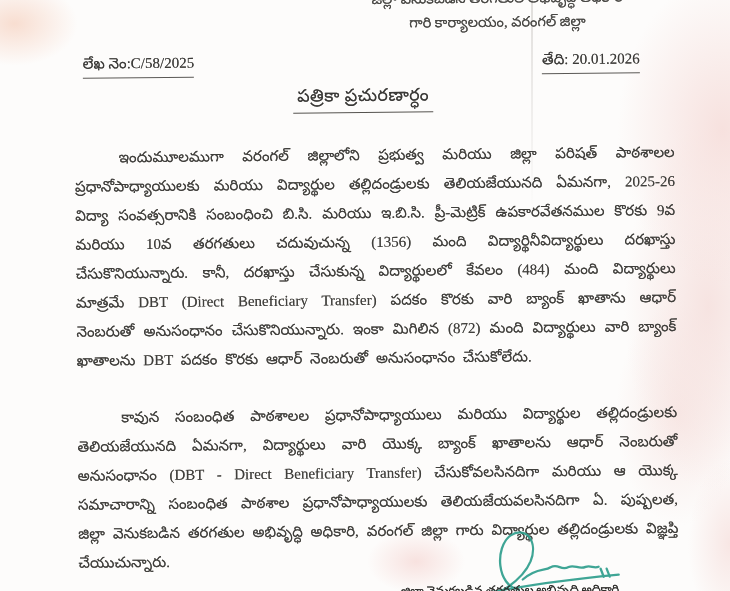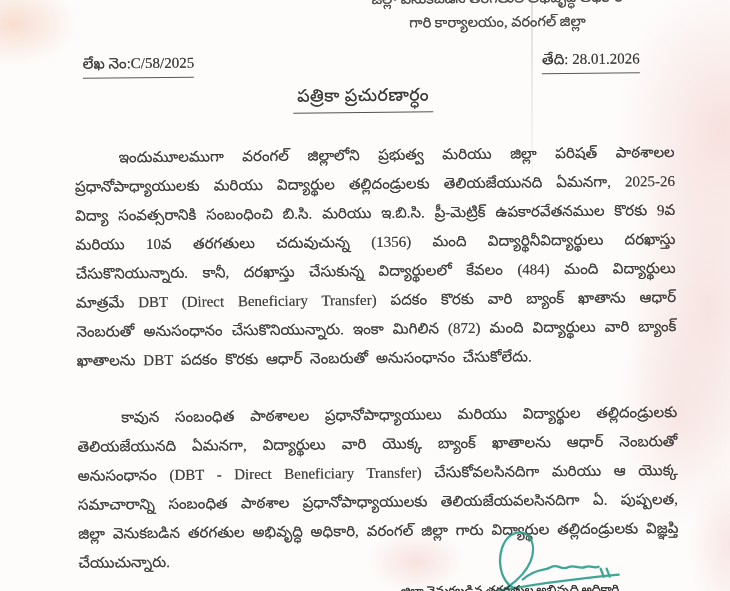--- a/index.html
+++ b/index.html
@@ -85,21 +85,21 @@
 
 <div class="tilt">
 
   <div class="letterhead scan-text">
     <div>జిల్లా వెనుకబడిన తరగతుల అభివృద్ధి అధికారి</div>
     <div>గారి కార్యాలయం, వరంగల్ జిల్లా</div>
   </div>
 
   <div class="ref-row scan-text">
     <span class="und">లేఖ నెం:C/58/2025</span>
-    <span class="und">తేది: 28.01.2026</span>
+    <span class="und">తేది: 20.01.2026</span>
   </div>
 
   <div class="heading-wrap">
     <span class="heading scan-text">పత్రికా ప్రచురణార్ధం</span>
   </div>
 
   <p class="para scan-text" id="para1"><span class="indent"></span><span>ఇందుమూలముగా వరంగల్ జిల్లాలోని ప్రభుత్వ మరియు జిల్లా పరిషత్ పాఠశాలల ప్రధానోపాధ్యాయులకు మరియు విద్యార్థుల తల్లిదండ్రులకు తెలియజేయునది ఏమనగా, 2025-26 విద్యా సంవత్సరానికి సంబంధించి బి.సి. మరియు ఇ.బి.సి. ప్రీ-మెట్రిక్ ఉపకారవేతనముల కొరకు 9వ మరియు 10వ తరగతులు చదువుచున్న (1356) మంది విద్యార్థినీవిద్యార్థులు దరఖాస్తు చేసుకొనియున్నారు. కానీ, దరఖాస్తు చేసుకున్న విద్యార్థులలో కేవలం (484) మంది విద్యార్థులు మాత్రమే DBT (Direct Beneficiary Transfer) పదకం కొరకు వారి బ్యాంక్ ఖాతాను ఆధార్ నెంబరుతో అనుసంధానం చేసుకొనియున్నారు. ఇంకా మిగిలిన (872) మంది విద్యార్థులు వారి బ్యాంక్ ఖాతాలను DBT పదకం కొరకు ఆధార్ నెంబరుతో అనుసంధానం చేసుకోలేదు.</span></p>
 
   <p class="para scan-text" id="para2"><span class="indent"></span><span>కావున సంబంధిత పాఠశాలల ప్రధానోపాధ్యాయులు మరియు విద్యార్థుల తల్లిదండ్రులకు తెలియజేయునది ఏమనగా, విద్యార్థులు వారి యొక్క బ్యాంక్ ఖాతాలను ఆధార్ నెంబరుతో అనుసంధానం (DBT - Direct Beneficiary Transfer) చేసుకోవలసినదిగా మరియు ఆ యొక్క సమాచారాన్ని సంబంధిత పాఠశాల ప్రధానోపాధ్యాయులకు తెలియజేయవలసినదిగా ఏ. పుష్పలత, జిల్లా వెనుకబడిన తరగతుల అభివృద్ధి అధికారి, వరంగల్ జిల్లా గారు విద్యార్థుల తల్లిదండ్రులకు విజ్ఞప్తి చేయుచున్నారు.</span></p>
 

